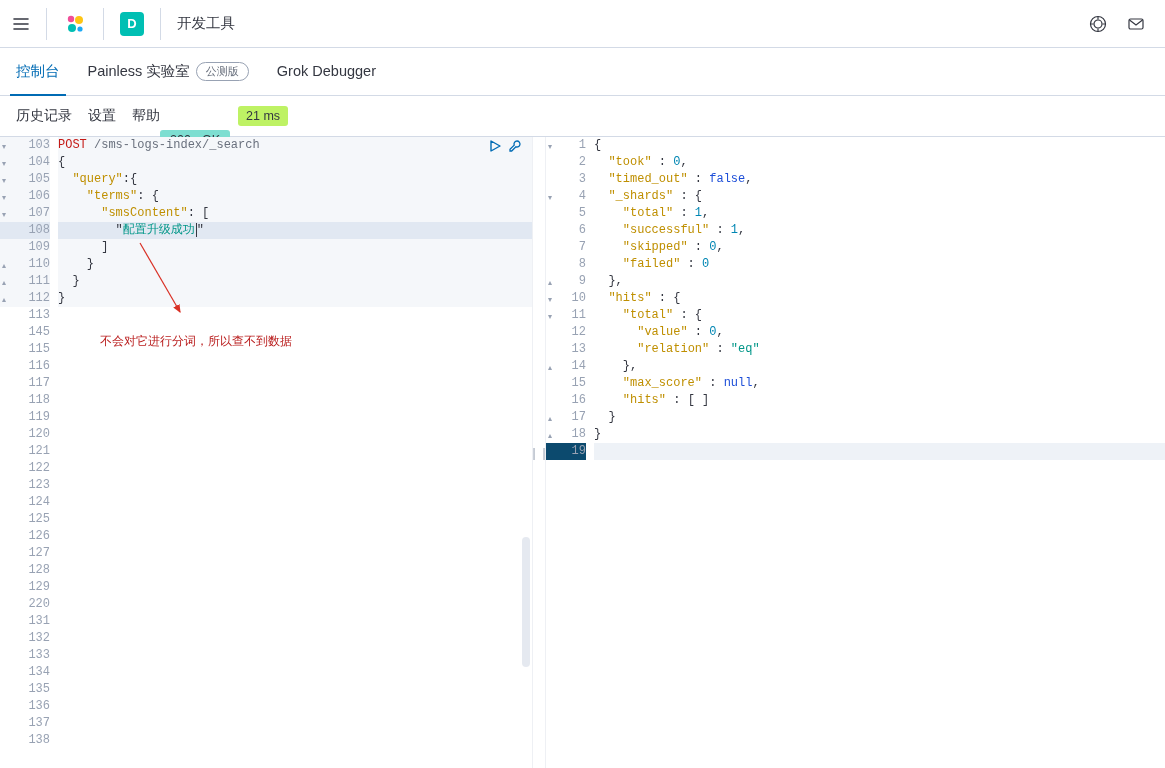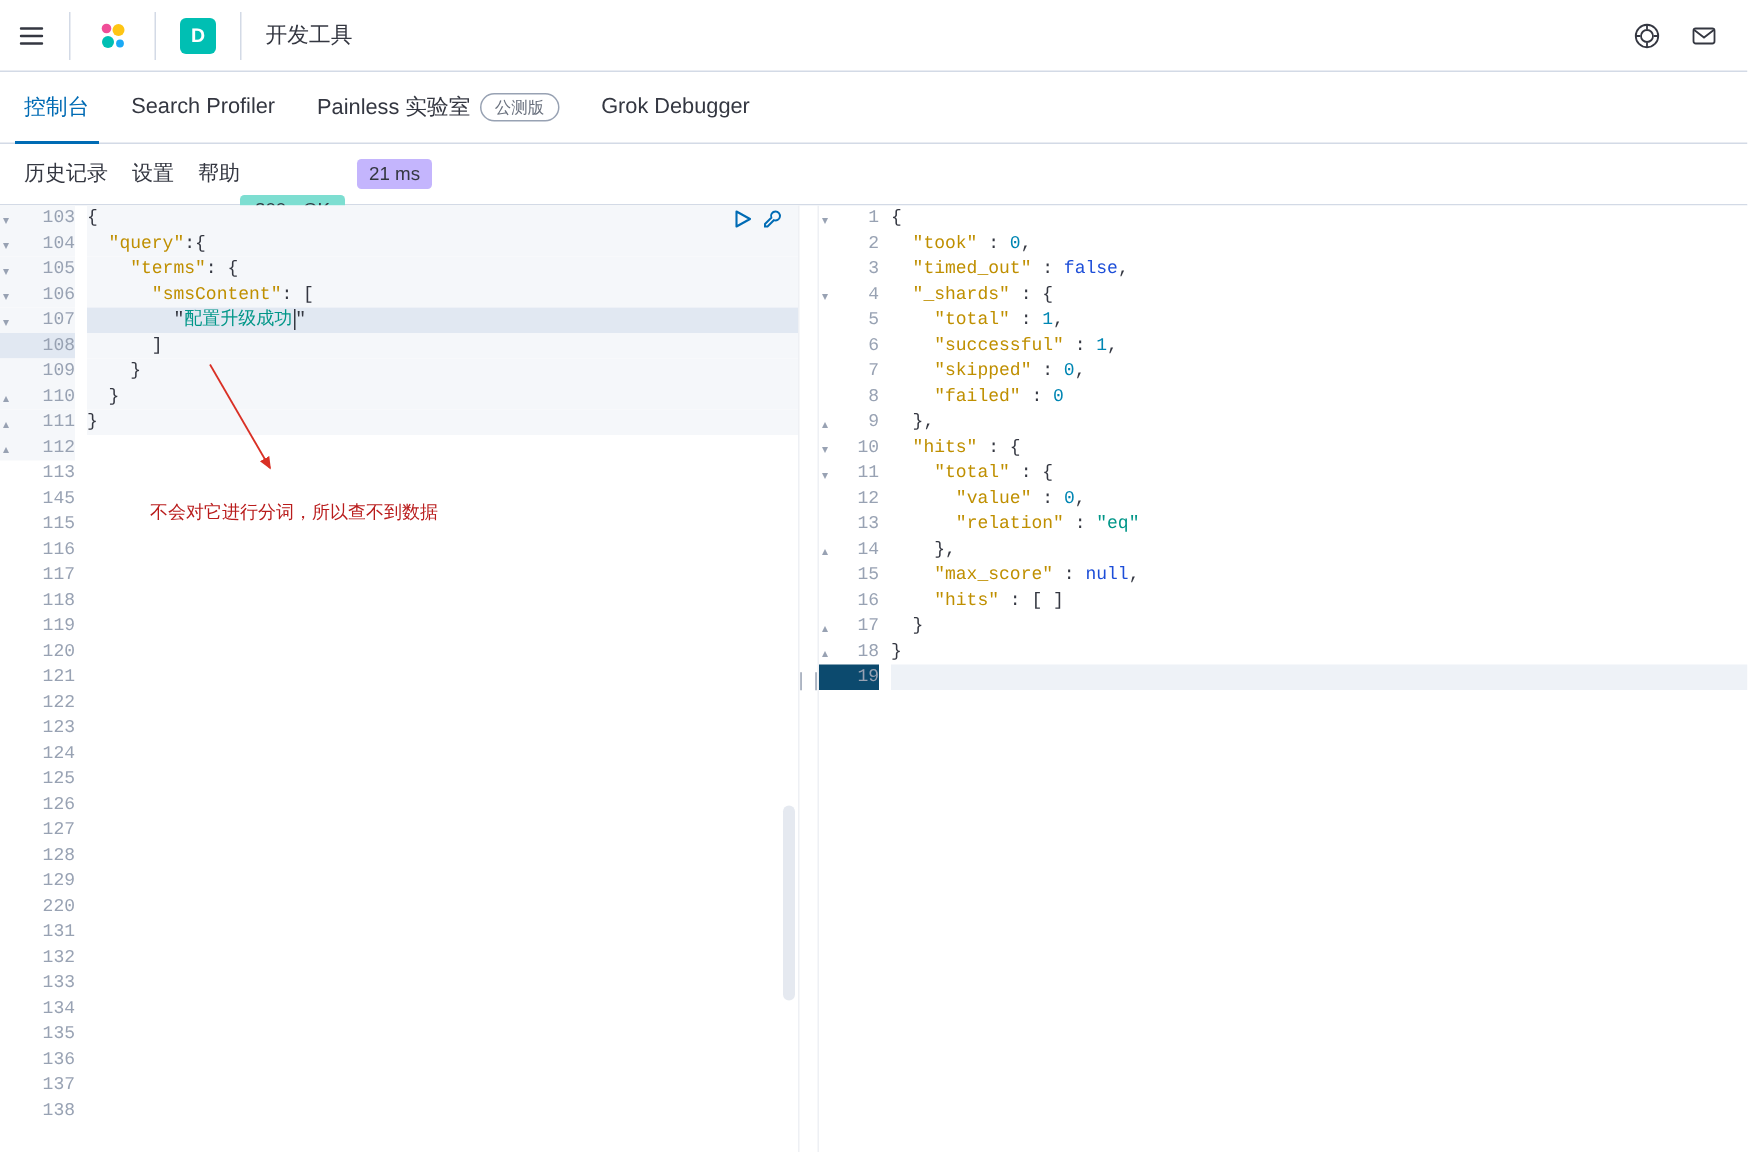--- a/index.html
+++ b/index.html
@@ -15,21 +15,21 @@
 .header-icon { width:18px; height:18px; color:#343741; display:flex; align-items:center; justify-content:center; }
 .tabs { display:flex; align-items:flex-end; height:48px; border-bottom:1px solid #d3dae6; padding:0 16px; gap:28px; }
 .tab { font-size:14.5px; color:#343741; height:48px; display:flex; align-items:center; cursor:pointer; position:relative; }
 .tab.active { color:#006bb4; }
 .tab.active::after { content:""; position:absolute; left:-6px; right:-6px; bottom:-1px; height:2px; background:#006bb4; }
 .badge-beta { font-size:11px; border:1px solid #98a2b3; color:#69707d; border-radius:12px; padding:1px 9px; margin-left:6px; }
 .subbar { display:flex; align-items:center; justify-content:flex-start; height:40px; padding:0 16px; }
 .subbar-left { display:flex; gap:16px; }
 .subbar-link { font-size:14px; color:#343741; cursor:pointer; }
 .status-chip { background:#7dded1; color:#343741; font-size:12.5px; padding:3px 10px; border-radius:3px; font-weight:500;margin-top:48px;}
-.time-chip { background:#c4b5fd; color:#343741; font-size:12.5px; padding:3px 8px; border-radius:3px; }
+.time-chip { background:#bef264; color:#343741; font-size:12.5px; padding:3px 8px; border-radius:3px; }
 .subbar-right { display:flex; gap:8px; align-items:center;}
 .editors { display:flex; height:calc(768px - 48px - 48px - 40px); border-top:1px solid #d3dae6;}
 .pane { position:relative; font-family: "SFMono-Regular", Consolas, "Liberation Mono", Menlo, monospace; font-size:12px; line-height:17px;}
 .pane-left { width:532px; }
 .pane-right { flex:1;}
 .splitter { width:14px; display:flex; align-items:center; justify-content:center; color:#98a2b3; font-size:12px; user-select:none; border-left:1px solid #eef0f4; border-right:1px solid #eef0f4; background:#fff; cursor:col-resize;}
 .gutter { position:absolute; left:0; top:0; bottom:0; width:58px; background:#fff; text-align:right; color:#98a2b3; padding-right:8px;}
 .code-area { position:absolute; left:58px; right:0; top:0; bottom:0; background:#fff;}
 .line { height:17px; white-space:pre; }
 .line.sel { background:#e1e8f2; }
@@ -85,21 +85,20 @@
       <svg width="18" height="18" viewBox="0 0 18 18">
           <rect x="2" y="4" width="14" height="10" rx="1.5" fill="none" stroke="#343741" stroke-width="1.2"></rect>
           <path d="M2.5 5l6.5 5 6.5-5" fill="none" stroke="#343741" stroke-width="1.2"></path>
         </svg>
     </div>
   </div>
 </div>
 
 <div class="tabs">
   <div class="tab active">控制台</div>
-  <div class="tab">Search Profiler</div>
   <div class="tab">
     <span>Painless 实验室</span>
     <span class="badge-beta">公测版</span>
   </div>
   <div class="tab">Grok Debugger</div>
 </div>
 
 <div class="subbar">
   <div class="subbar-left">
     <span class="subbar-link">历史记录</span>
@@ -147,20 +146,21 @@
         <div class="gut-line">131</div>
         <div class="gut-line">132</div>
         <div class="gut-line">133</div>
         <div class="gut-line">134</div>
         <div class="gut-line">135</div>
         <div class="gut-line">136</div>
         <div class="gut-line">137</div>
         <div class="gut-line">138</div>
       </div>
     <div class="code-area" id="req-code">
+        <div class="line" style="background: rgb(245, 247, 250);"><span class="tok-method">POST </span><span class="tok-path">/sms-logs-index/_search</span></div>
         <div class="line" style="background: rgb(245, 247, 250);"><span class="tok-punct">{</span></div>
         <div class="line" style="background: rgb(245, 247, 250);">  <span class="tok-key">"query"</span><span class="tok-punct">:{</span></div>
         <div class="line" style="background: rgb(245, 247, 250);">    <span class="tok-key">"terms"</span><span class="tok-punct">: {</span></div>
         <div class="line" style="background: rgb(245, 247, 250);">      <span class="tok-key">"smsContent"</span><span class="tok-punct">: [</span></div>
         <div class="line sel" style="background: rgb(225, 232, 242);">        <span class="tok-punct">"</span><span class="tok-val-green">配置升级成功</span><span class="cursor-bar"></span><span class="tok-punct">"</span></div>
         <div class="line" style="background: rgb(245, 247, 250);">      <span class="tok-punct">]</span></div>
         <div class="line" style="background: rgb(245, 247, 250);">    <span class="tok-punct">}</span></div>
         <div class="line" style="background: rgb(245, 247, 250);">  <span class="tok-punct">}</span></div>
         <div class="line" style="background: rgb(245, 247, 250);"><span class="tok-punct">}</span></div>
         <div class="line"></div>

